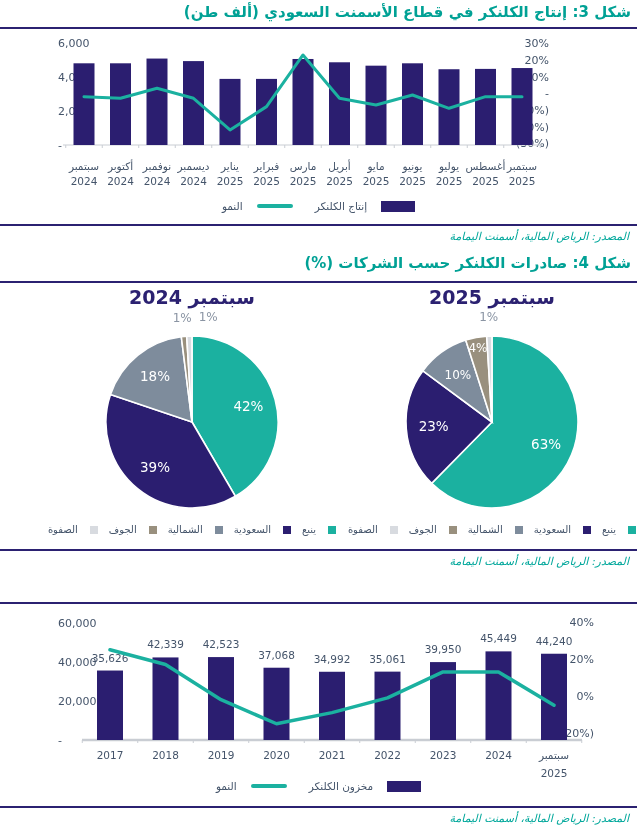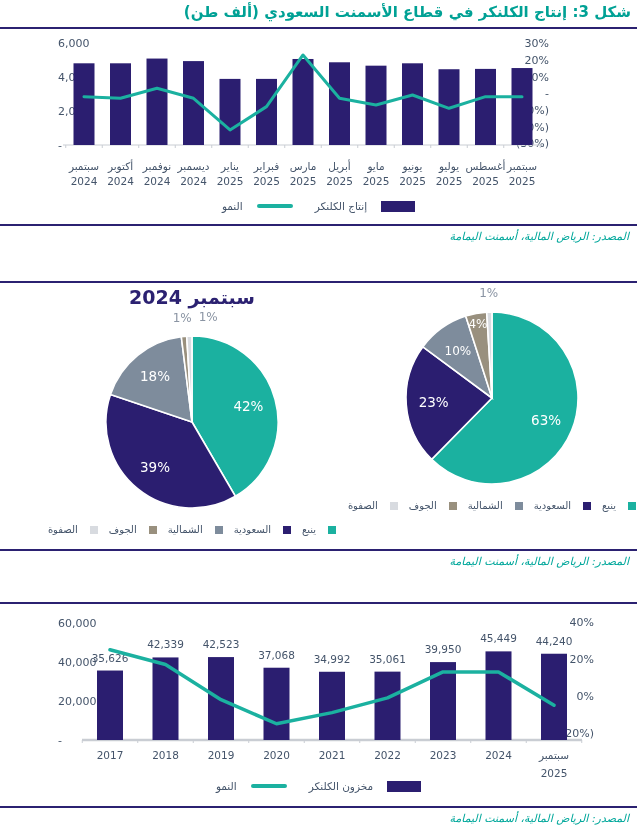--- a/index.html
+++ b/index.html
@@ -110,24 +110,26 @@
       </span>
       <span class="item">
         <span class="swatch-line" style="background: rgb(27, 177, 160);"></span>
         <span class="lbl">النمو</span>
       </span>
     </div>
 
   <div class="rule" style="top:224px;"></div>
   <div class="source" style="top:230px;">المصدر: الرياض المالية، أسمنت اليمامة</div>
 
+  <h2 class="fig-title" style="top:254px;">شكل 4: صادرات الكلنكر حسب الشركات (%)</h2>
   <div class="rule" style="top:281px;"></div>
 
   <div class="pies">
     <div class="pie-col left">
+      <h3 class="pie-title">سبتمبر 2025</h3>
       <div id="pie2025"><svg width="250" height="206" viewBox="0 0 250 206">
             <path d="M125,112 L125.0,26.0 A86,86 0 1 1 64.7,173.3 Z" fill="#1BB1A0" stroke="#fff" stroke-width="1.6"></path>
             <text x="179.1150797368963" y="138.66908985658537" font-size="13.5" fill="#fff" text-anchor="middle">63%</text>
             <path d="M125,112 L64.7,173.3 A86,86 0 0 1 55.9,60.8 Z" fill="#2B1E70" stroke="#fff" stroke-width="1.6"></path>
             <text x="66.6967239970772" y="121.04295138946112" font-size="13.5" fill="#fff" text-anchor="middle">23%</text>
             <path d="M125,112 L55.9,60.8 A86,86 0 0 1 98.7,30.1 Z" fill="#7E8C9C" stroke="#fff" stroke-width="1.6"></path>
             <text x="90.92130421201233" y="68.97576519932392" font-size="12" fill="#fff" text-anchor="middle">10%</text>
             <path d="M125,112 L98.7,30.1 A86,86 0 0 1 119.7,26.2 Z" fill="#99907E" stroke="#fff" stroke-width="1.6"></path>
             <text x="110.957745990184" y="42.13416441453907" font-size="12" fill="#fff" text-anchor="middle">4%</text>
             <path d="M125,112 L119.7,26.2 A86,86 0 0 1 125.0,26.0 Z" fill="#D8DBE0" stroke="#fff" stroke-width="1.6"></path>

